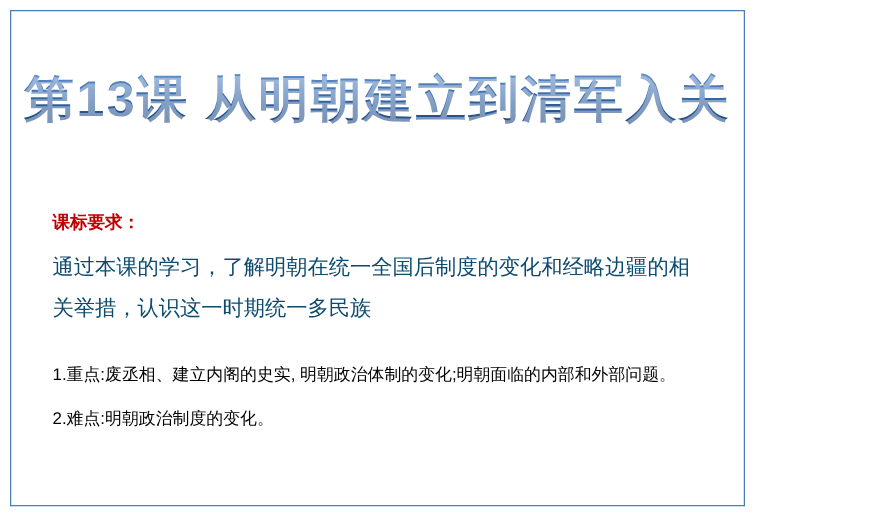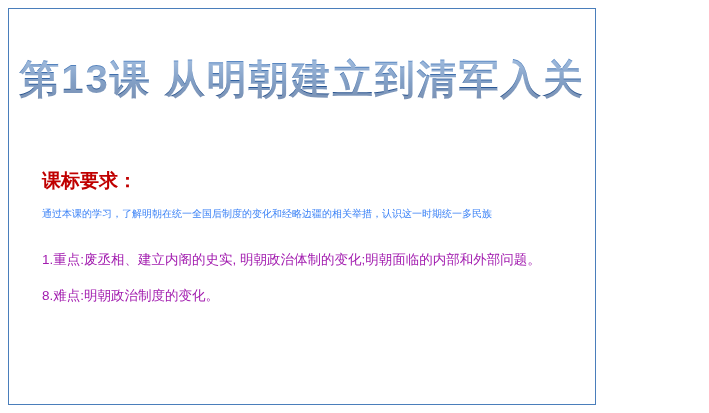--- a/index.html
+++ b/index.html
@@ -64,34 +64,34 @@
     white-space: nowrap;
   }
   .body-area {
     position: absolute;
     left: 42px;
     right: 42px;
     top: 168px;
   }
   .heading {
     color: #c00000;
-    font-size: 19px;
+    font-size: 14px;
     font-weight: bold;
     margin: 0 0 9px 0;
     line-height: 1.4;
   }
   .para {
-    color: #3b82f6;
-    font-size: 10px;
+    color: #0c4a6e;
+    font-size: 17px;
     line-height: 1.95;
     margin: 0;
   }
   .block-standard { margin-bottom: 26px; }
   .point {
-    color: #a21caf;
+    color: #000000;
     font-size: 13.5px;
     line-height: 1.6;
     margin: 0 0 14px 0;
   }
 </style>
 </head>
 <body>
 
 <div class="slide">
 
@@ -104,18 +104,18 @@
 
   <div class="body-area">
 
     <div class="block-standard">
       <p class="heading">课标要求：</p>
       <p class="para">通过本课的学习，了解明朝在统一全国后制度的变化和经略边疆的相关举措，认识这一时期统一多民族</p>
     </div>
 
     <div>
       <p class="point">1.重点:废丞相、建立内阁的史实, 明朝政治体制的变化;明朝面临的内部和外部问题。</p>
-      <p class="point">8.难点:明朝政治制度的变化。</p>
+      <p class="point">2.难点:明朝政治制度的变化。</p>
     </div>
 
   </div>
 
 </div>
 
 </body></html>

